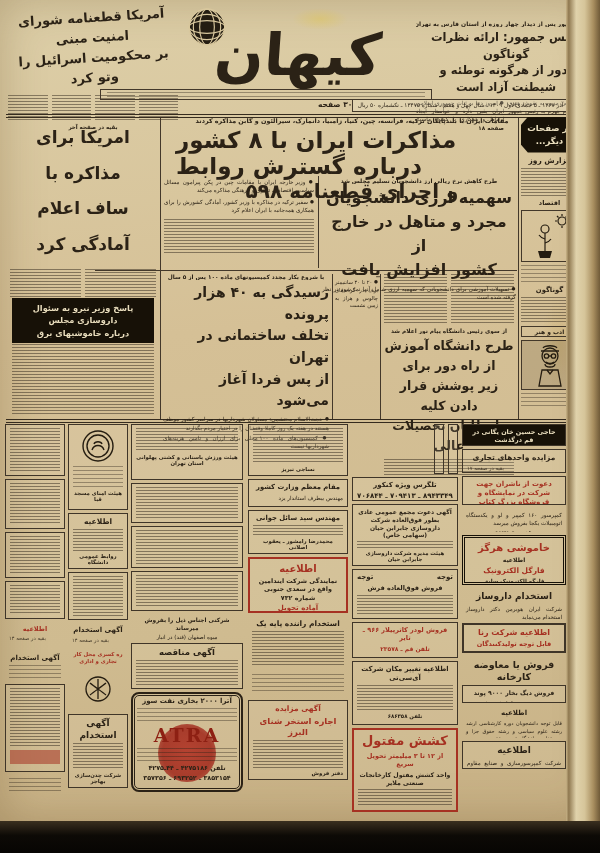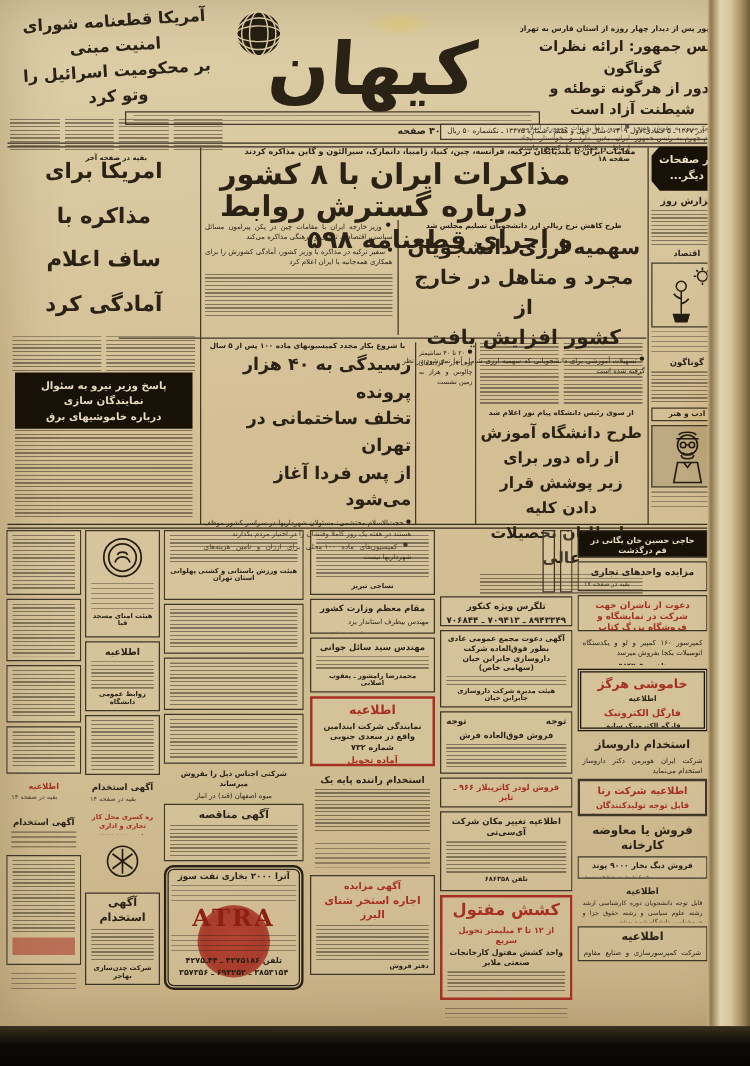--- a/index.html
+++ b/index.html
@@ -140,21 +140,21 @@
         <span>ساف اعلام</span><br>
         <span>آمادگی کرد</span>
       </div>
       <div class="cols" style="margin-top:6px;height:30px">
         <div class="fx"></div>
         <div class="fx"></div>
       </div>
     </div>
     <div class="a power" style="left:12px;top:298px;width:142px">
       <span>پاسخ وزیر نیرو به سئوال</span><br>
-      <span>نمایندگان سازی</span><br>
+      <span>داروسازی مجلس</span><br>
       <span>درباره خاموشیهای برق</span>
     </div>
     <div class="a fx" style="left:12px;top:344px;width:142px;height:72px"></div>
 
     <div class="a" style="left:176px;top:117px;width:352px">
       <div class="lead-kicker">مقامات ایران با بلندپایگان ترکیه، فرانسه، چین، کنیا، زامبیا، دانمارک، سیرالئون و گابن مذاکره کردند</div>
       <div class="lead-h1">مذاکرات ایران با ۸ کشور درباره گسترش روابط</div>
       <div class="lead-h2">و اجرای قطعنامه ۵۹۸</div>
     </div>
     <div class="a" style="left:164px;top:178px;width:150px">
@@ -321,21 +321,21 @@
         <div class="sg">هیئت مدیره شرکت داروسازی جابرابن حیان</div>
       </div>
       <div class="ad" style="height:50px">
         <div style="display:flex;justify-content:space-between">
           <span class="ti" style="font-size:7px">توجه</span>
           <span class="ti" style="font-size:7px">توجه</span>
         </div>
         <div class="ti" style="font-size:6.5px">فروش فوق‌العاده فرش</div>
         <div class="fx" style="height:24px"></div>
       </div>
-      <div class="ad" style="height:24px">
+      <div class="ad" style="height:36px">
         <div class="ti red" style="font-size:6.5px">فروش لودر کاترپیلار ۹۶۶ ـ تایر</div>
         <div class="ti red" style="font-size:6px">تلفن قم ـ ۲۳۵۷۸</div>
       </div>
       <div class="ad" style="height:64px">
         <div class="ti" style="font-size:6.8px">اطلاعیه تغییر مکان شرکت آی‌سی‌تی</div>
         <div class="fx" style="height:26px"></div>
         <div class="sg">تلفن ۶۸۶۳۵۸</div>
       </div>
       <div class="ad redframe" style="height:84px">
         <div class="ti red" style="font-size:13px">کشش مفتول</div>

